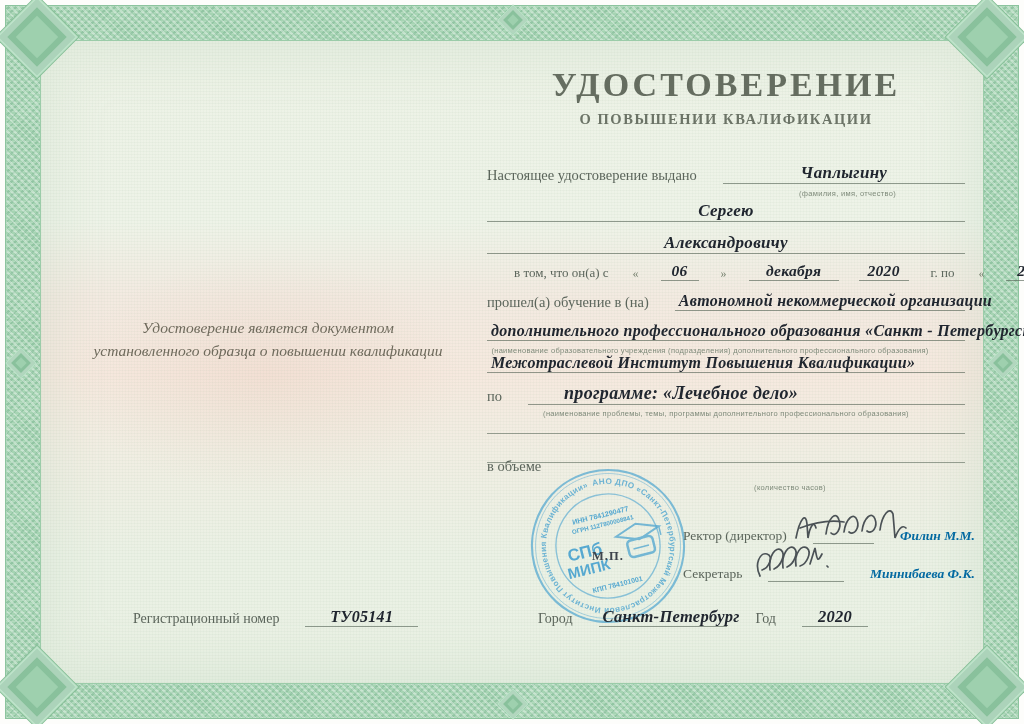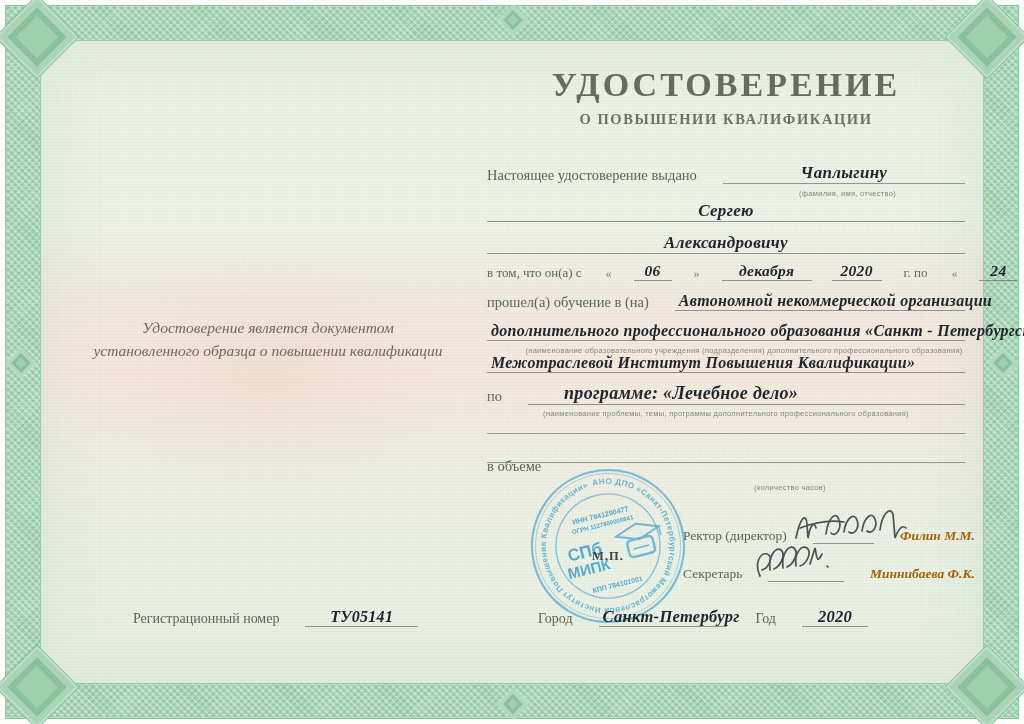--- a/index.html
+++ b/index.html
@@ -39,21 +39,21 @@
   .lbl{padding-right:6px;}
   .slot{flex:1;border-bottom:1px solid rgba(90,105,90,.65);text-align:center;padding:0 4px;min-width:20px;}
   .slot.left{text-align:left;}
   .slot.fix{flex:none;}
   .val{font-weight:bold;font-style:italic;font-size:17px;color:#20262f;letter-spacing:.3px;line-height:1.1;}
   .val.sm{font-size:15.5px;}
   .cap{position:absolute;font-family:"Liberation Sans","DejaVu Sans",sans-serif;
       font-size:7.5px;color:#7e8a7a;letter-spacing:.3px;text-align:center;}
   .hline{position:absolute;border-bottom:1px solid rgba(90,105,90,.6);height:0;}
   .q{color:#76816f;font-size:12px;padding:0 2px;}
-  .name-val{font-weight:bold;font-style:italic;font-size:13.5px;color:#a16207;padding-left:6px;}
+  .name-val{font-weight:bold;font-style:italic;font-size:13.5px;color:#0369a1;padding-left:6px;}
   .mp{position:absolute;left:592px;top:549px;font-weight:bold;font-size:12.5px;color:#3d434b;letter-spacing:1px;}
 
   .stamp{position:absolute;left:528px;top:466px;width:160px;height:160px;
       transform:rotate(-14deg);opacity:.92;}
   .sig{position:absolute;}
 </style>
 </head>
 <body>
 
 <div class="cert">
@@ -85,21 +85,21 @@
   </div>
   <div class="cap" style="left:730px;top:189px;width:235px;">(фамилия, имя, отчество)</div>
 
   <div class="row" style="left:487px;top:202px;width:478px;">
     <span class="slot"><span class="val">Сергею</span></span>
   </div>
   <div class="row" style="left:487px;top:234px;width:478px;">
     <span class="slot"><span class="val">Александровичу</span></span>
   </div>
 
-  <div class="row" style="left:487px;top:262px;width:478px;font-size:13px;">
+  <div class="row" style="left:514px;top:262px;width:478px;font-size:13px;">
     <span class="lbl" style="padding-right:2px;">в том, что он(а) с</span>
     <span class="q">«</span>
     <span class="slot fix" style="width:30px;"><span class="val sm">06</span></span>
     <span class="q">»</span>
     <span class="slot fix" style="width:82px;"><span class="val sm">декабря</span></span>
     <span class="slot fix" style="width:42px;"><span class="val sm">2020</span></span>
     <span class="lbl" style="padding:0 2px;">г. по</span>
     <span class="q">«</span>
     <span class="slot fix" style="width:30px;"><span class="val sm">24</span></span>
     <span class="q">»</span>
@@ -108,21 +108,21 @@
     <span class="lbl" style="padding:0 0 0 2px;">г.</span>
   </div>
 
   <div class="row" style="left:487px;top:292px;width:478px;">
     <span class="lbl">прошел(а) обучение в (на)</span>
     <span class="slot"><span class="val" style="font-size:16px;">Автономной некоммерческой организации</span></span>
   </div>
   <div class="row" style="left:487px;top:322px;width:478px;">
     <span class="slot left"><span class="val" style="font-size:16px;">дополнительного профессионального образования «Санкт - Петербургский</span></span>
   </div>
-  <div class="cap" style="left:505px;top:346px;width:478px;">(наименование образовательного учреждения (подразделения) дополнительного профессионального образования)</div>
+  <div class="cap" style="left:471px;top:346px;width:478px;">(наименование образовательного учреждения (подразделения) дополнительного профессионального образования)</div>
   <div class="row" style="left:487px;top:354px;width:478px;">
     <span class="slot left"><span class="val" style="font-size:16px;">Межотраслевой Институт Повышения Квалификации»</span></span>
   </div>
 
   <div class="row" style="left:487px;top:384px;width:478px;">
     <span class="lbl">по</span>
     <span class="slot left" style="padding-left:36px;"><span class="val" style="font-size:18px;">программе: «Лечебное дело»</span></span>
   </div>
   <div class="cap" style="left:487px;top:409px;width:478px;">(наименование проблемы, темы, программы дополнительного профессионального образования)</div>
 

